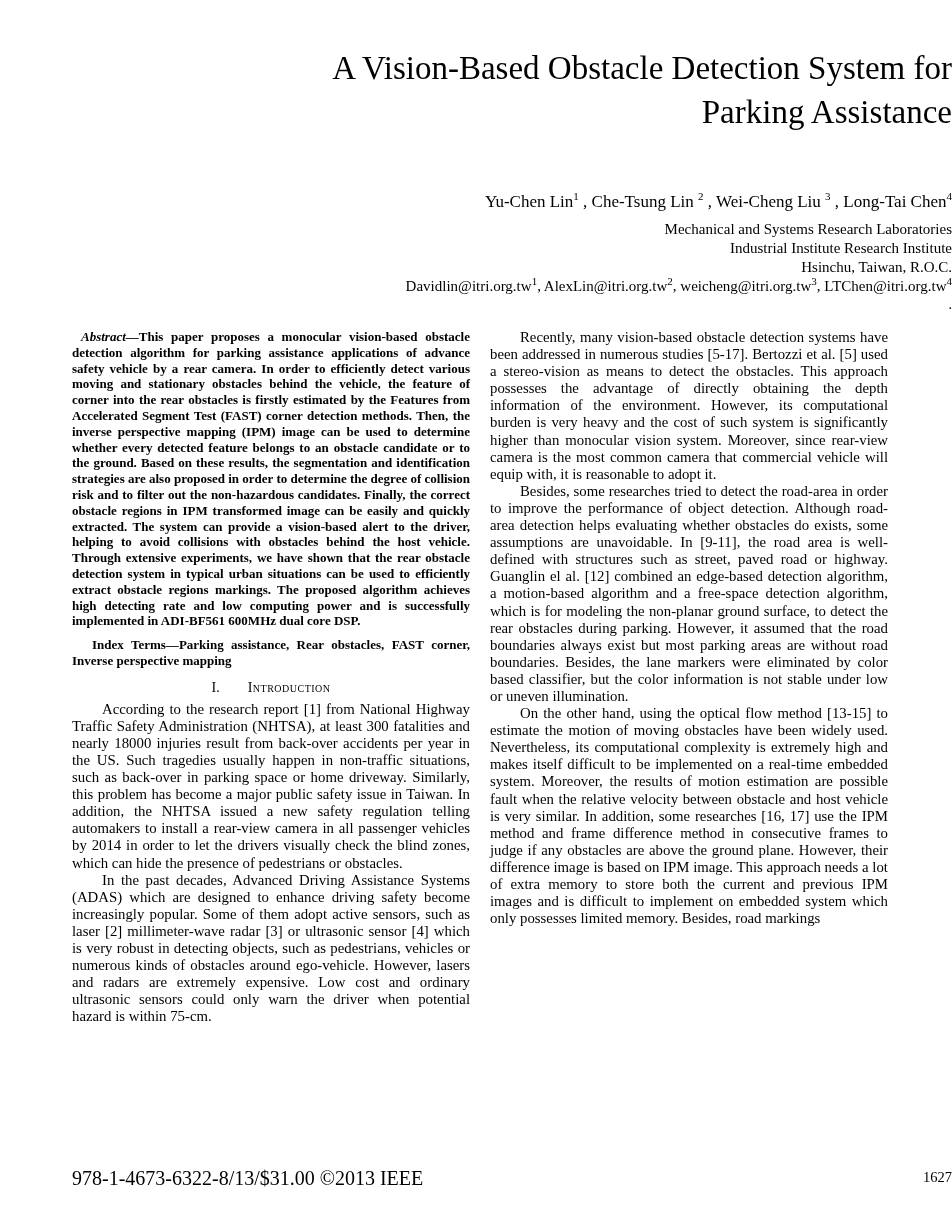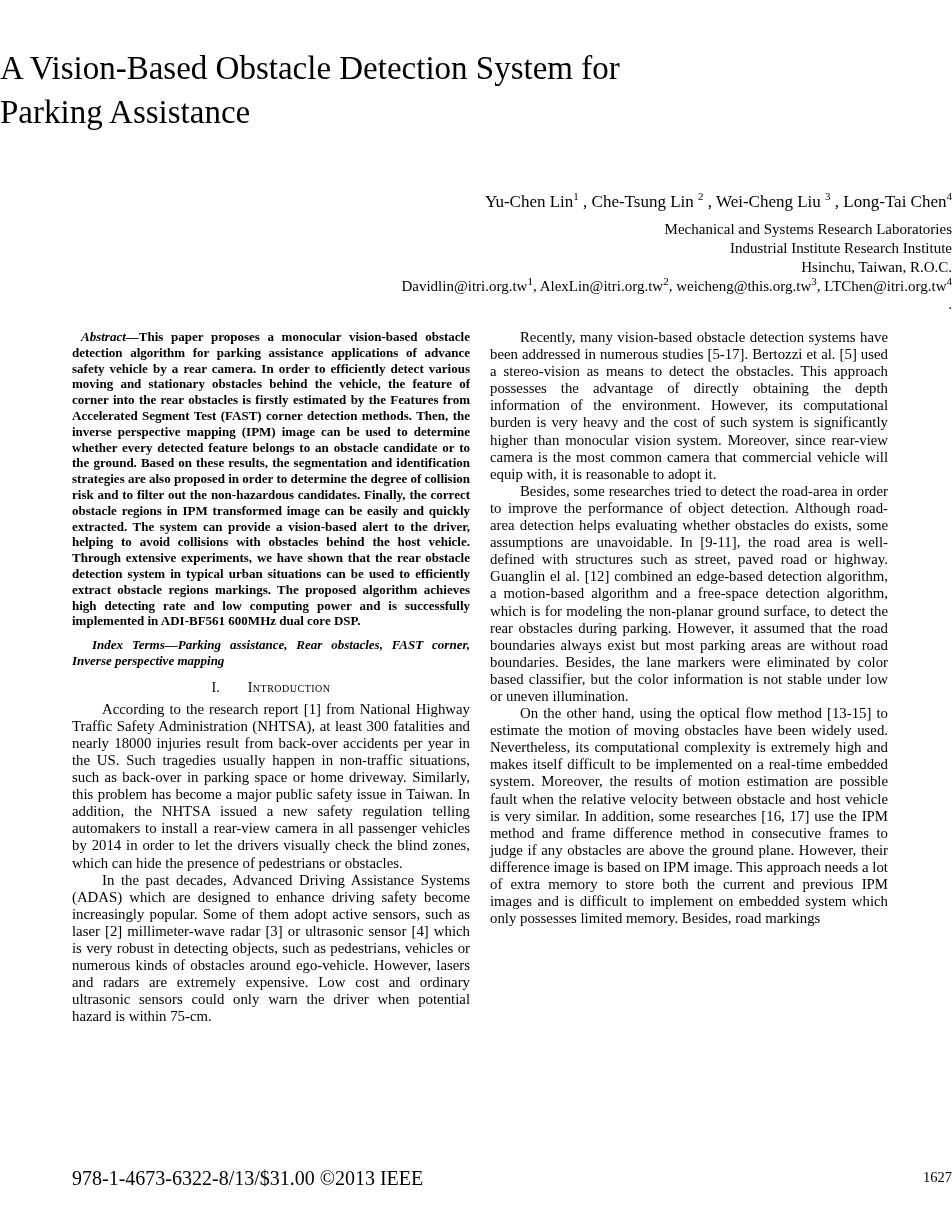--- a/index.html
+++ b/index.html
@@ -11,21 +11,21 @@
     background: #ffffff;
     color: #000000;
     font-family: "Liberation Serif", "DejaVu Serif", serif;
     overflow: hidden;
   }
   .paper-title {
     position: absolute;
     top: 46px;
     left: 0;
     width: 100%;
-    text-align: left;
+    text-align: right;
     font-size: 33px;
     line-height: 44px;
     font-weight: 400;
   }
   .authors-block {
     position: absolute;
     top: 191px;
     left: 0;
     width: 100%;
     text-align: right;
@@ -46,21 +46,21 @@
   }
   .col { width: 398px; text-align: justify; }
   .abstract, .index-terms {
     margin: 0;
     font-size: 13px;
     line-height: 15.8px;
     font-weight: bold;
   }
   .abstract { text-indent: 9px; margin-bottom: 8px; }
   .abstract .lead { font-style: italic; }
-  .index-terms { font-style: italic; text-indent: 20px; margin-bottom: 9px; }
+  .index-terms { text-indent: 20px; margin-bottom: 9px; }
   .section-heading {
     text-align: center;
     font-size: 14px;
     line-height: 19px;
     margin: 9px 0 4px 0;
     text-indent: 0;
   }
   .section-heading .sc { font-variant: small-caps; margin-left: 28px; letter-spacing: 0.5px; }
   .body-par {
     margin: 0;
@@ -95,21 +95,21 @@
   </div>
 
   <div class="authors-block">
     <div class="author-line">
       <span><span>Yu-Chen Lin</span><sup>1</sup></span><span><span> , Che-Tsung Lin </span><sup>2</sup></span><span><span> , Wei-Cheng Liu </span><sup>3</sup></span><span><span> , Long-Tai Chen</span><sup>4</sup></span>
     </div>
     <div class="affil-line affil-first">Mechanical and Systems Research Laboratories</div>
     <div class="affil-line">Industrial Institute Research Institute</div>
     <div class="affil-line">Hsinchu, Taiwan, R.O.C.</div>
     <div class="email-line">
-      <span><span>Davidlin@itri.org.tw</span><sup>1</sup></span><span><span>, AlexLin@itri.org.tw</span><sup>2</sup></span><span><span>, weicheng@this.org.tw</span><sup>3</sup></span><span><span>, LTChen@itri.org.tw</span><sup>4</sup></span>
+      <span><span>Davidlin@itri.org.tw</span><sup>1</sup></span><span><span>, AlexLin@itri.org.tw</span><sup>2</sup></span><span><span>, weicheng@itri.org.tw</span><sup>3</sup></span><span><span>, LTChen@itri.org.tw</span><sup>4</sup></span>
     </div>
     <div class="dot-line">.</div>
   </div>
 
   <div class="columns">
 
     <div class="col">
       <p class="abstract"><span class="lead">Abstract—</span><span>This paper proposes a monocular vision-based obstacle detection algorithm for parking assistance applications of advance safety vehicle by a rear camera. In order to efficiently detect various moving and stationary obstacles behind the vehicle, the feature of corner into the rear obstacles is firstly estimated by the Features from Accelerated Segment Test (FAST) corner detection methods. Then, the inverse perspective mapping (IPM) image can be used to determine whether every detected feature belongs to an obstacle candidate or to the ground. Based on these results, the segmentation and identification strategies are also proposed in order to determine the degree of collision risk and to filter out the non-hazardous candidates. Finally, the correct obstacle regions in IPM transformed image can be easily and quickly extracted. The system can provide a vision-based alert to the driver, helping to avoid collisions with obstacles behind the host vehicle. Through extensive experiments, we have shown that the rear obstacle detection system in typical urban situations can be used to efficiently extract obstacle regions markings. The proposed algorithm achieves high detecting rate and low computing power and is successfully implemented in ADI-BF561 600MHz dual core DSP.</span></p>
       <p class="index-terms"><span>Index Terms—</span><span>Parking assistance, Rear obstacles, FAST corner, Inverse perspective mapping</span></p>
       <div class="section-heading">

